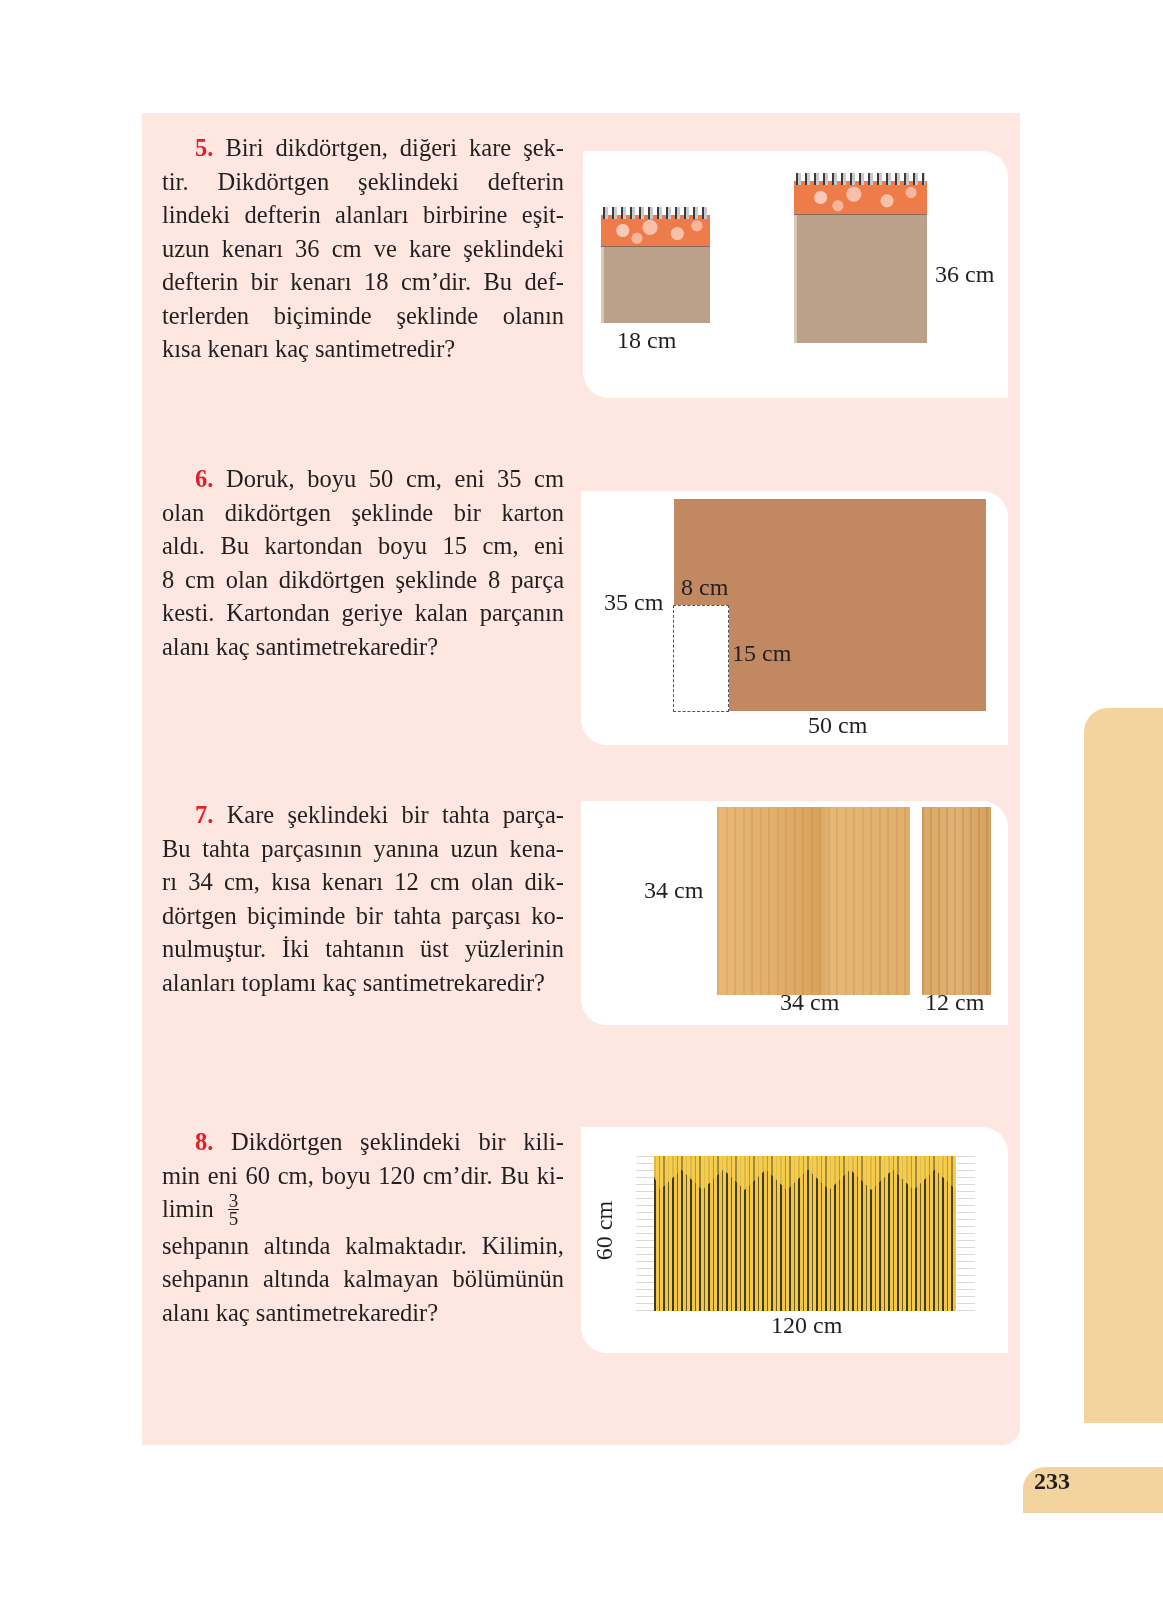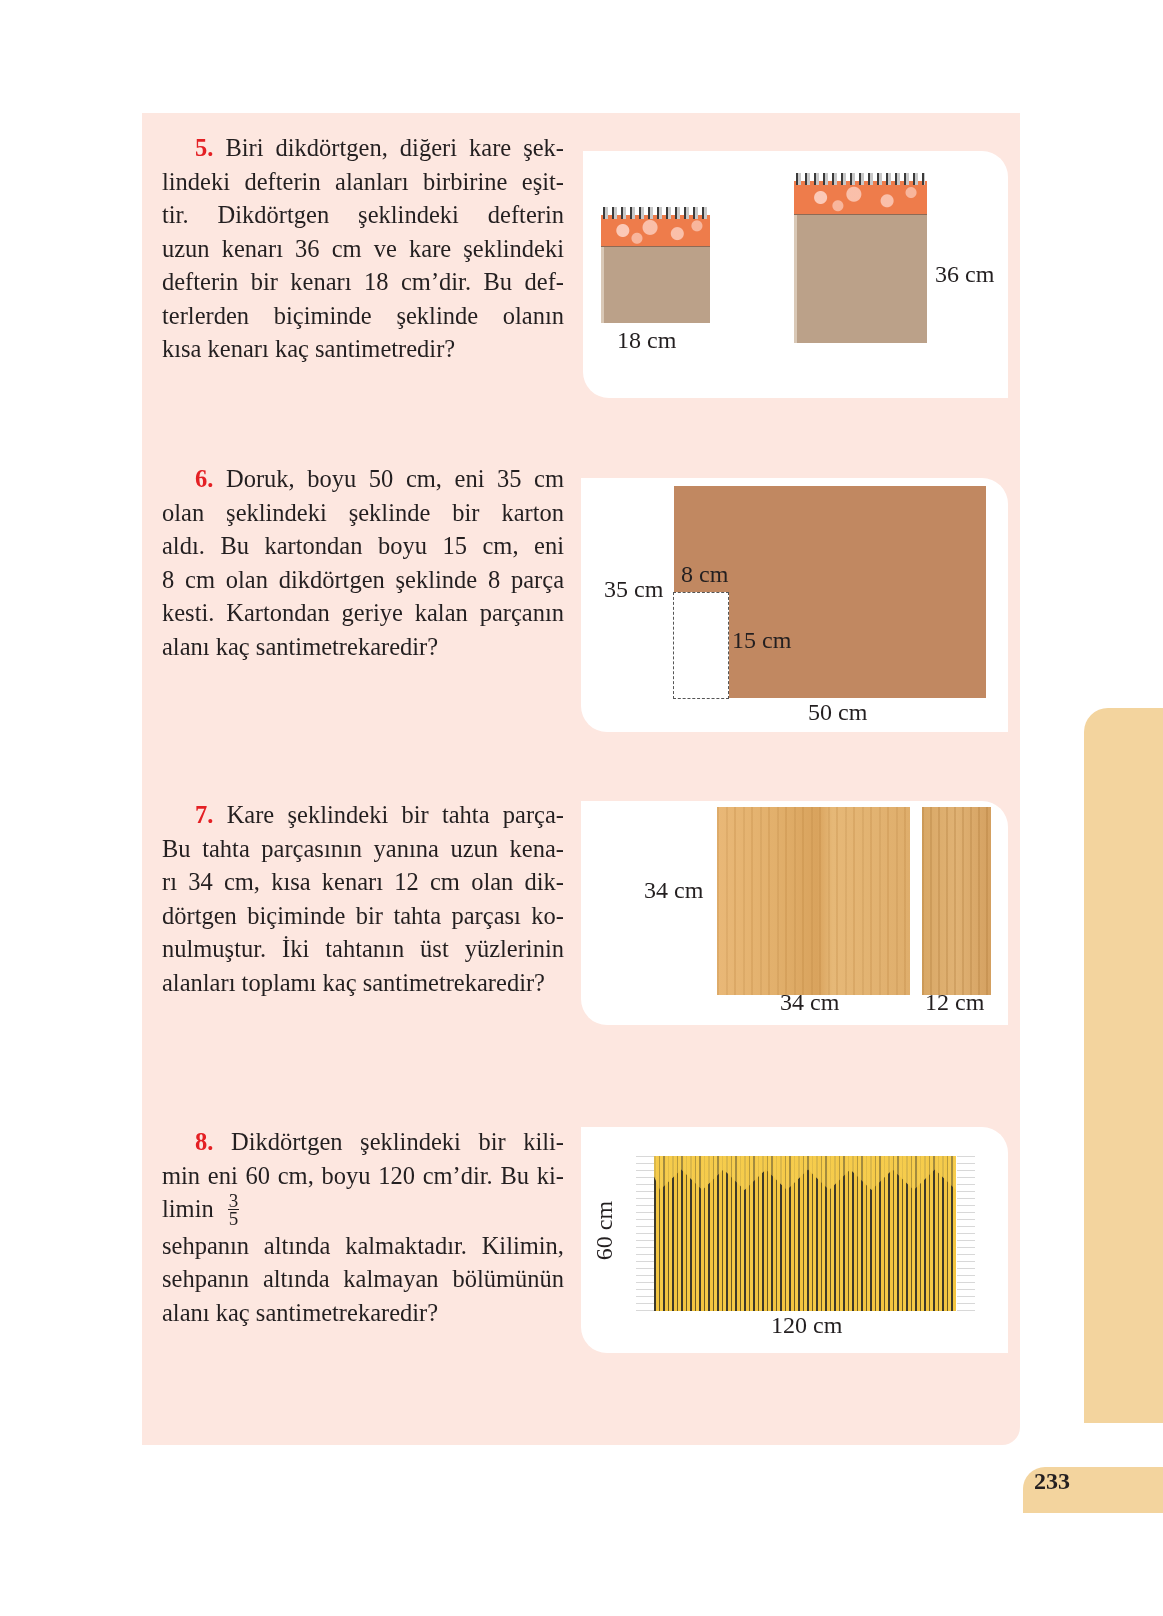--- a/index.html
+++ b/index.html
@@ -93,22 +93,22 @@
 </head>
 <body>
 
 <div class="content-box"></div>
 <div class="side-tab"></div>
 <div class="page-tab"></div>
 <div class="page-number">233</div>
 
 <div class="problem-text" style="top:131px;">
   <span class="line indent"><span class="num">5.</span> <span>Biri dikdörtgen, diğeri kare şek-</span></span>
+  <span class="line">tir. Dikdörtgen şeklindeki defterin</span>
   <span class="line">lindeki defterin alanları birbirine eşit-</span>
-  <span class="line">tir. Dikdörtgen şeklindeki defterin</span>
   <span class="line">uzun kenarı 36 cm ve kare şeklindeki</span>
   <span class="line">defterin bir kenarı 18 cm’dir. Bu def-</span>
   <span class="line">terlerden biçiminde şeklinde olanın</span>
   <span class="line last">kısa kenarı kaç santimetredir?</span>
 </div>
 <div class="panel" style="left:583px; top:151px; width:425px; height:247px;">
   <div class="notebook" style="left:18px; top:64px; width:109px; height:108px;">
     <div class="cover" style="height:31px;">
         <div class="spiral"></div>
       </div>
@@ -117,27 +117,27 @@
   <div class="notebook" style="left:211px; top:30px; width:133px; height:162px;">
     <div class="cover" style="height:33px;">
         <div class="spiral"></div>
       </div>
   </div>
   <div class="label" style="left:352px; top:110px;">36 cm</div>
 </div>
 
 <div class="problem-text" style="top:462px;">
   <span class="line indent"><span class="num">6.</span> <span>Doruk, boyu 50 cm, eni 35 cm</span></span>
-  <span class="line">olan şeklindeki şeklinde bir karton</span>
+  <span class="line">olan dikdörtgen şeklinde bir karton</span>
   <span class="line">aldı. Bu kartondan boyu 15 cm, eni</span>
   <span class="line">8 cm olan dikdörtgen şeklinde 8 parça</span>
   <span class="line">kesti. Kartondan geriye kalan parçanın</span>
   <span class="line last">alanı kaç santimetrekaredir?</span>
 </div>
-<div class="panel" style="left:581px; top:478px; width:427px; height:254px;">
+<div class="panel" style="left:581px; top:491px; width:427px; height:254px;">
   <div class="carton" style="left:93px; top:8px; width:312px; height:212px;"></div>
   <div class="cutout" style="left:92px; top:114px; width:56px; height:107px;"></div>
   <div class="label" style="left:23px; top:98px;">35 cm</div>
   <div class="label" style="left:100px; top:83px;">8 cm</div>
   <div class="label" style="left:151px; top:149px;">15 cm</div>
   <div class="label" style="left:227px; top:221px;">50 cm</div>
 </div>
 
 <div class="problem-text" style="top:798px;">
   <span class="line indent"><span class="num">7.</span> <span>Kare şeklindeki bir tahta parça-</span></span>

